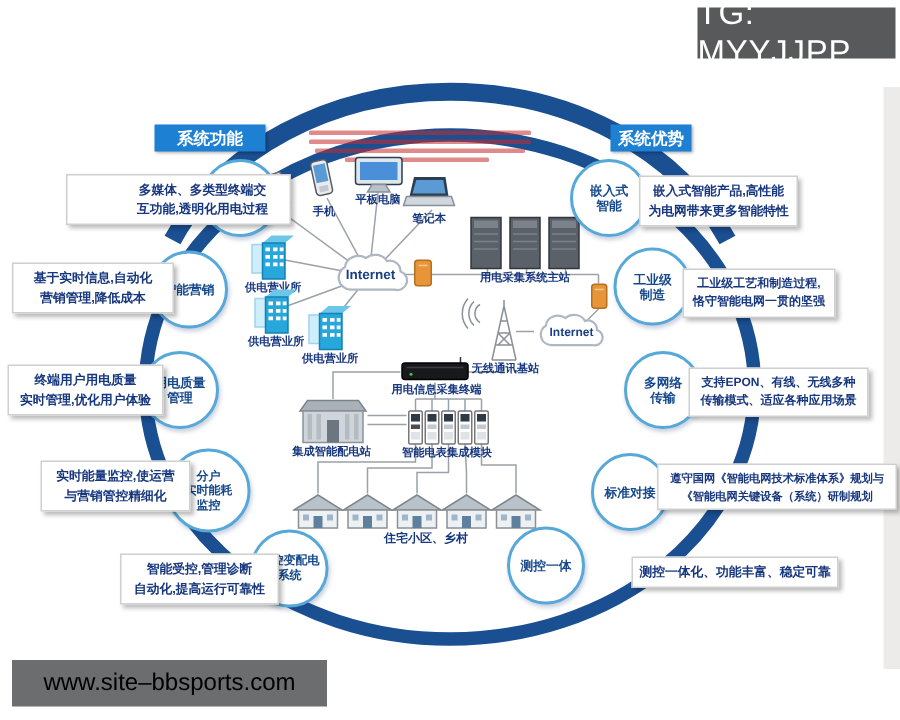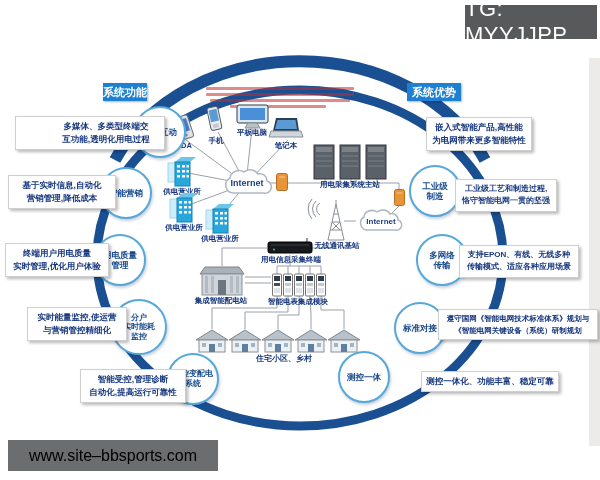--- a/index.html
+++ b/index.html
@@ -318,41 +318,43 @@
     <g transform="translate(132,0)">
       <polygon points="1,12 17,2 33,12" fill="#b9c2c9" stroke="#7e878e"></polygon>
       <rect x="4" y="12" width="26" height="12" fill="#eef1f3" stroke="#8a9096"></rect>
       <rect x="14" y="16" width="6" height="8" fill="#5e7f9e"></rect>
       <rect x="7" y="15" width="4" height="4" fill="#9fb6c9"></rect>
         <rect x="23" y="15" width="4" height="4" fill="#9fb6c9"></rect>
     </g>
   </svg>
   <div class="abs lbl" style="left:246px;top:355px;width:76px;font-size:8px;">住宅小区、乡村</div>
 
-  <div class="abs hdr" style="left:103px;top:83px;width:44px;height:18px;">系统功能</div>
+  <div class="abs hdr" style="left:103px;top:83px;width:74px;height:18px;">系统功能</div>
   <div class="abs hdr" style="left:407px;top:83px;width:54px;height:18px;">系统优势</div>
 
   <div class="abs node" style="left:134px;top:106px;width:48px;height:48px;">双向互动</div>
   <div class="abs node" style="left:100px;top:167px;width:48px;height:48px;">智能营销</div>
   <div class="abs node" style="left:94px;top:234px;width:48px;height:48px;">用电质量
 管理</div>
   <div class="abs node" style="left:111px;top:299px;width:52px;height:52px;font-size:8px;">分户
 实时能耗
 监控</div>
   <div class="abs node" style="left:167px;top:353px;width:48px;height:48px;font-size:8px;">受控变配电
 系统</div>
 
+  <div class="abs node" style="left:380px;top:106px;width:48px;height:48px;">嵌入式
+智能</div>
   <div class="abs node" style="left:409px;top:165px;width:48px;height:48px;">工业级
 制造</div>
   <div class="abs node" style="left:416px;top:234px;width:48px;height:48px;">多网络
 传输</div>
   <div class="abs node" style="left:394px;top:302px;width:48px;height:48px;">标准对接</div>
   <div class="abs node" style="left:338px;top:351px;width:48px;height:48px;">测控一体</div>
 
-  <div class="abs note" style="left:15px;top:116px;width:108px;padding-left:36px;">多媒体、多类型终端交
+  <div class="abs note" style="left:44px;top:116px;width:108px;padding-left:36px;">多媒体、多类型终端交
 互功能,透明化用电过程</div>
   <div class="abs note" style="left:8px;top:175px;width:98px;">基于实时信息,自动化
 营销管理,降低成本</div>
   <div class="abs note" style="left:5px;top:243px;width:94px;">终端用户用电质量
 实时管理,优化用户体验</div>
   <div class="abs note" style="left:27px;top:307px;width:90px;">实时能量监控,使运营
 与营销管控精细化</div>
   <div class="abs note" style="left:80px;top:369px;width:96px;">智能受控,管理诊断
 自动化,提高运行可靠性</div>
 

